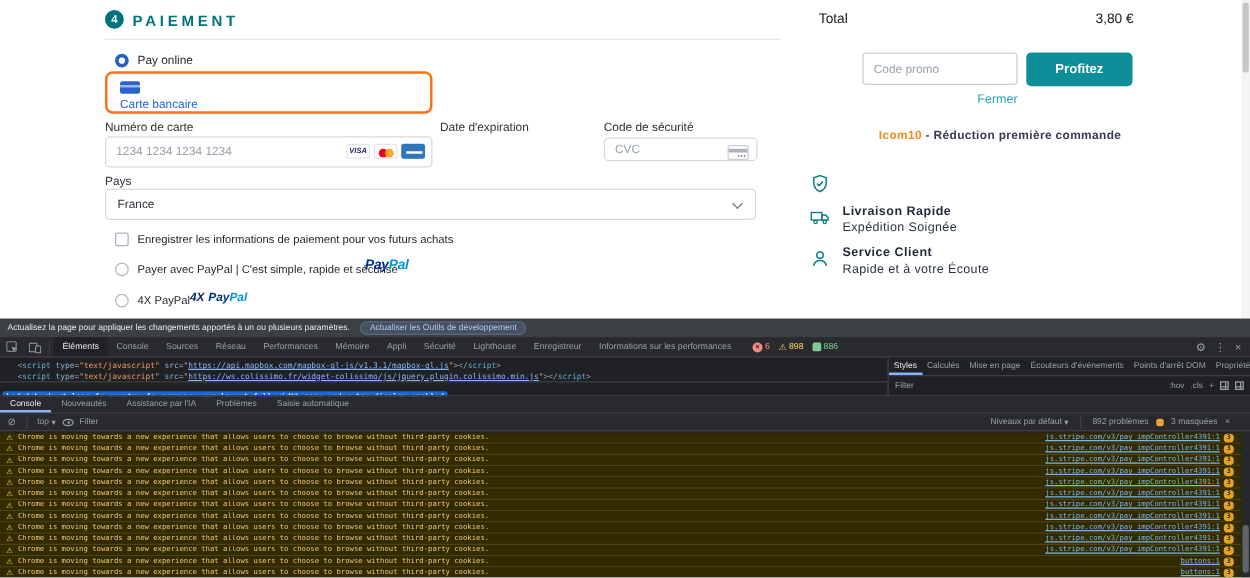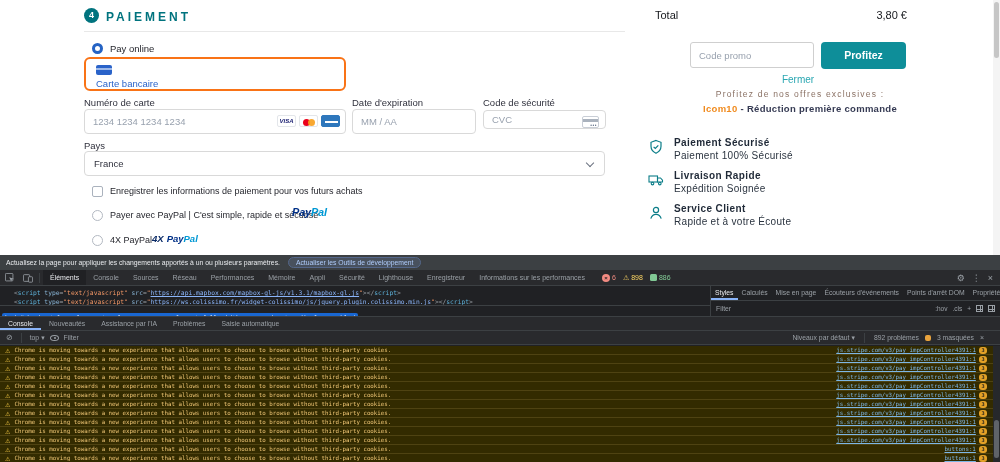--- a/index.html
+++ b/index.html
@@ -178,23 +178,20 @@
         <span class="brand visa">VISA</span>
         <span class="brand mc">
             <i class="mc-l"></i>
             <i class="mc-r"></i>
           </span>
         <span class="brand amex"></span>
       </span>
     </div>
 
     <div class="abs field-label" style="left:352px;top:97px;">Date d'expiration</div>
-    <div class="abs inp-wrap" style="left:352px;top:109px;width:124px;height:25px;">
-      <input class="inp" placeholder="MM / AA" style="">
-    </div>
 
     <div class="abs field-label" style="left:483px;top:97px;">Code de sécurité</div>
     <div class="abs inp-wrap" style="left:483px;top:109px;width:123px;height:19px;">
       <input class="inp" placeholder="CVC" style="">
       <span class="cvc-card"></span>
     </div>
 
     <div class="abs field-label" style="left:84px;top:140px;">Pays</div>
     <div class="abs select-box">
       <span class="val">France</span>
@@ -212,35 +209,30 @@
     <div class="abs lbl" style="left:110px;top:235px;font-size:9px;">4X PayPal</div>
     <div class="abs fourx-badge" style="left:152px;top:233px;"><span class="fourx-x">4X</span><span class="pp-pay">Pay</span><span class="pp-pal">Pal</span></div>
 
     <div class="abs total-label">Total</div>
     <div class="abs total-value">3,80 €</div>
     <div class="abs promo-wrap">
       <input class="inp" style="border-color: rgb(207, 207, 207); border-radius: 3px;" placeholder="Code promo">
     </div>
     <div class="abs add-btn">Profitez</div>
     <div class="abs fermer">Fermer</div>
-    <div class="abs offers-heading">Profitez de nos offres exclusives :</div>
     <div class="abs offer-line"><span class="offer-code">Icom10</span><span class="offer-text"> - Réduction première commande</span></div>
 
     <div class="abs features" id="features">
         <div class="feature">
           <span class="f-icon">
             <svg viewBox="0 0 16 16">
               <path d="M8 1.5 13 3.3v4c0 3.4-2.1 5.6-5 7-2.9-1.4-5-3.6-5-7v-4z" fill="none" stroke="#0b7d88" stroke-width="1.2"></path>
               <path d="M5.6 7.8l1.7 1.7 3-3.2" fill="none" stroke="#0b7d88" stroke-width="1.2"></path>
             </svg>
           </span>
-          <div class="f-text">
-            <div class="f-title">Paiement Sécurisé</div>
-            <div class="f-sub">Paiement 100% Sécurisé</div>
-          </div>
         </div>
         <div class="feature">
           <span class="f-icon">
             <svg viewBox="0 0 16 16">
               <rect x="1" y="4" width="8.5" height="6" fill="none" stroke="#0b7d88" stroke-width="1.1"></rect>
               <path d="M9.5 6h3l2 2.2V10h-5z" fill="none" stroke="#0b7d88" stroke-width="1.1"></path>
               <circle cx="4.5" cy="11.6" r="1.3" fill="none" stroke="#0b7d88" stroke-width="1.1"></circle>
               <circle cx="11.8" cy="11.6" r="1.3" fill="none" stroke="#0b7d88" stroke-width="1.1"></circle>
             </svg>
           </span>

